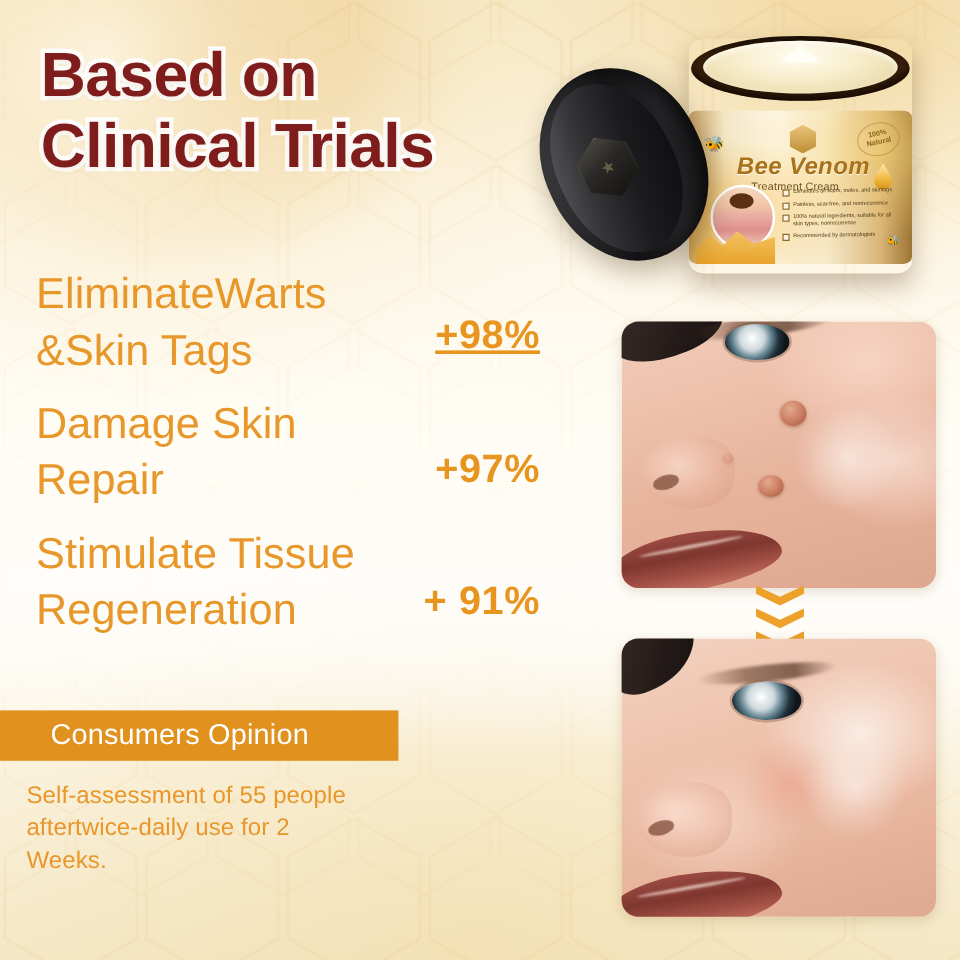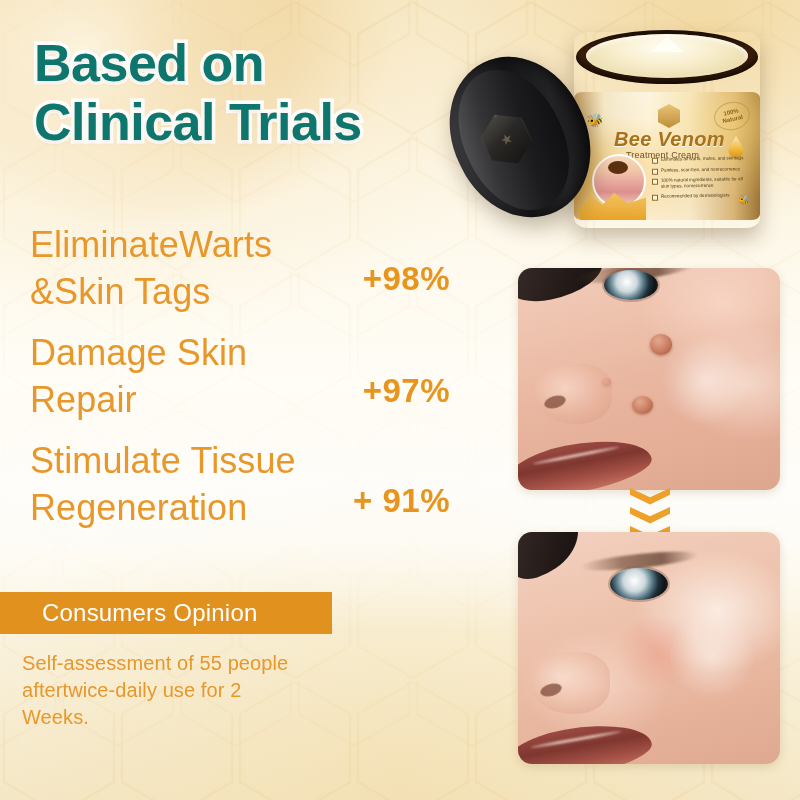--- a/index.html
+++ b/index.html
@@ -41,21 +41,21 @@
 
   
   .headline {
     position: absolute;
     left: 34px; top: 34px;
     width: 430px;
     font-size: 52px;
     font-weight: 800;
     line-height: 1.13;
     letter-spacing: -0.5px;
-    color: #0f766e;
+    color: #7f1d1d;
     -webkit-text-stroke: 7px #ffffff;
     paint-order: stroke fill;
     text-shadow:
       0 0 2px rgba(255,255,255,0.95),
       0 2px 5px rgba(160,110,30,0.18);
   }
   .headline .ln { display: block; }
 
   
   .benefits {
@@ -79,21 +79,21 @@
   .benefit-label .ln { display: block; white-space: pre; }
   .benefit-value {
     position: absolute;
     right: 0;
     font-size: 33px;
     font-weight: 800;
     color: #e8951f;
     letter-spacing: 0.5px;
     white-space: pre;
   }
-  .benefit:nth-child(1) .benefit-value { top: 38px; }
+  .benefit:nth-child(1) .benefit-value { top: 38px; text-decoration: underline; }
   .benefit:nth-child(2) .benefit-value { top: 42px; }
   .benefit:nth-child(3) .benefit-value { top: 44px; }
 
   
   .opinion-bar {
     position: absolute;
     left: 0; top: 592px;
     width: 332px; height: 42px;
     background: #e0911e;
     display: flex;

